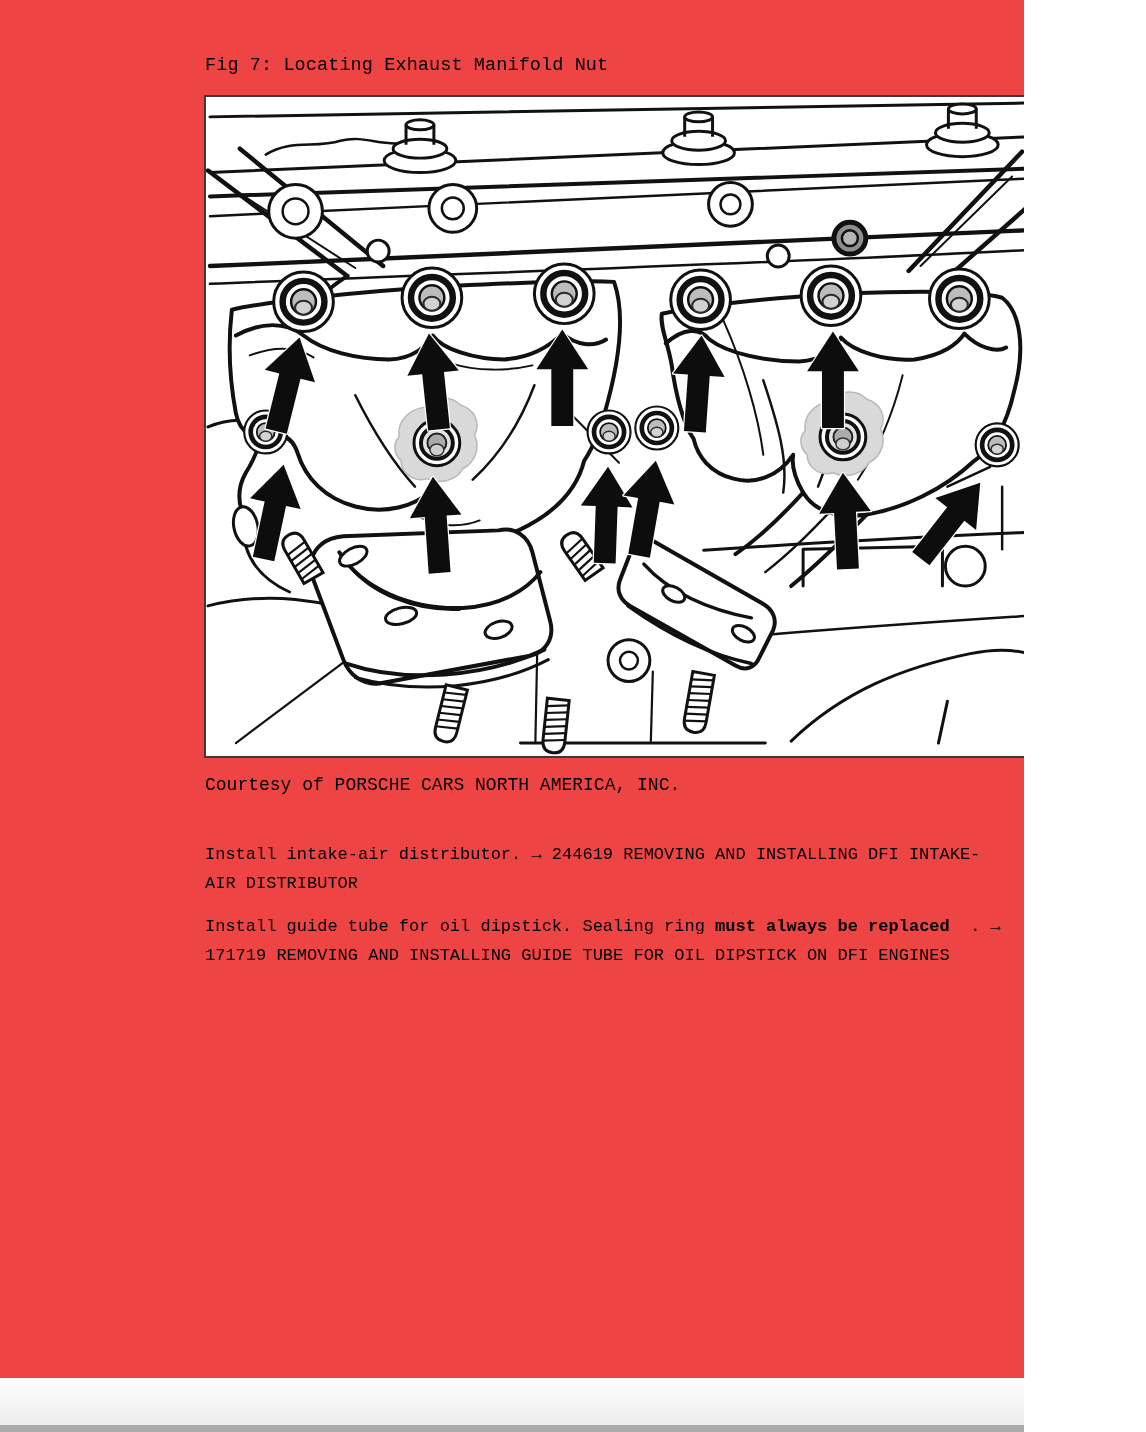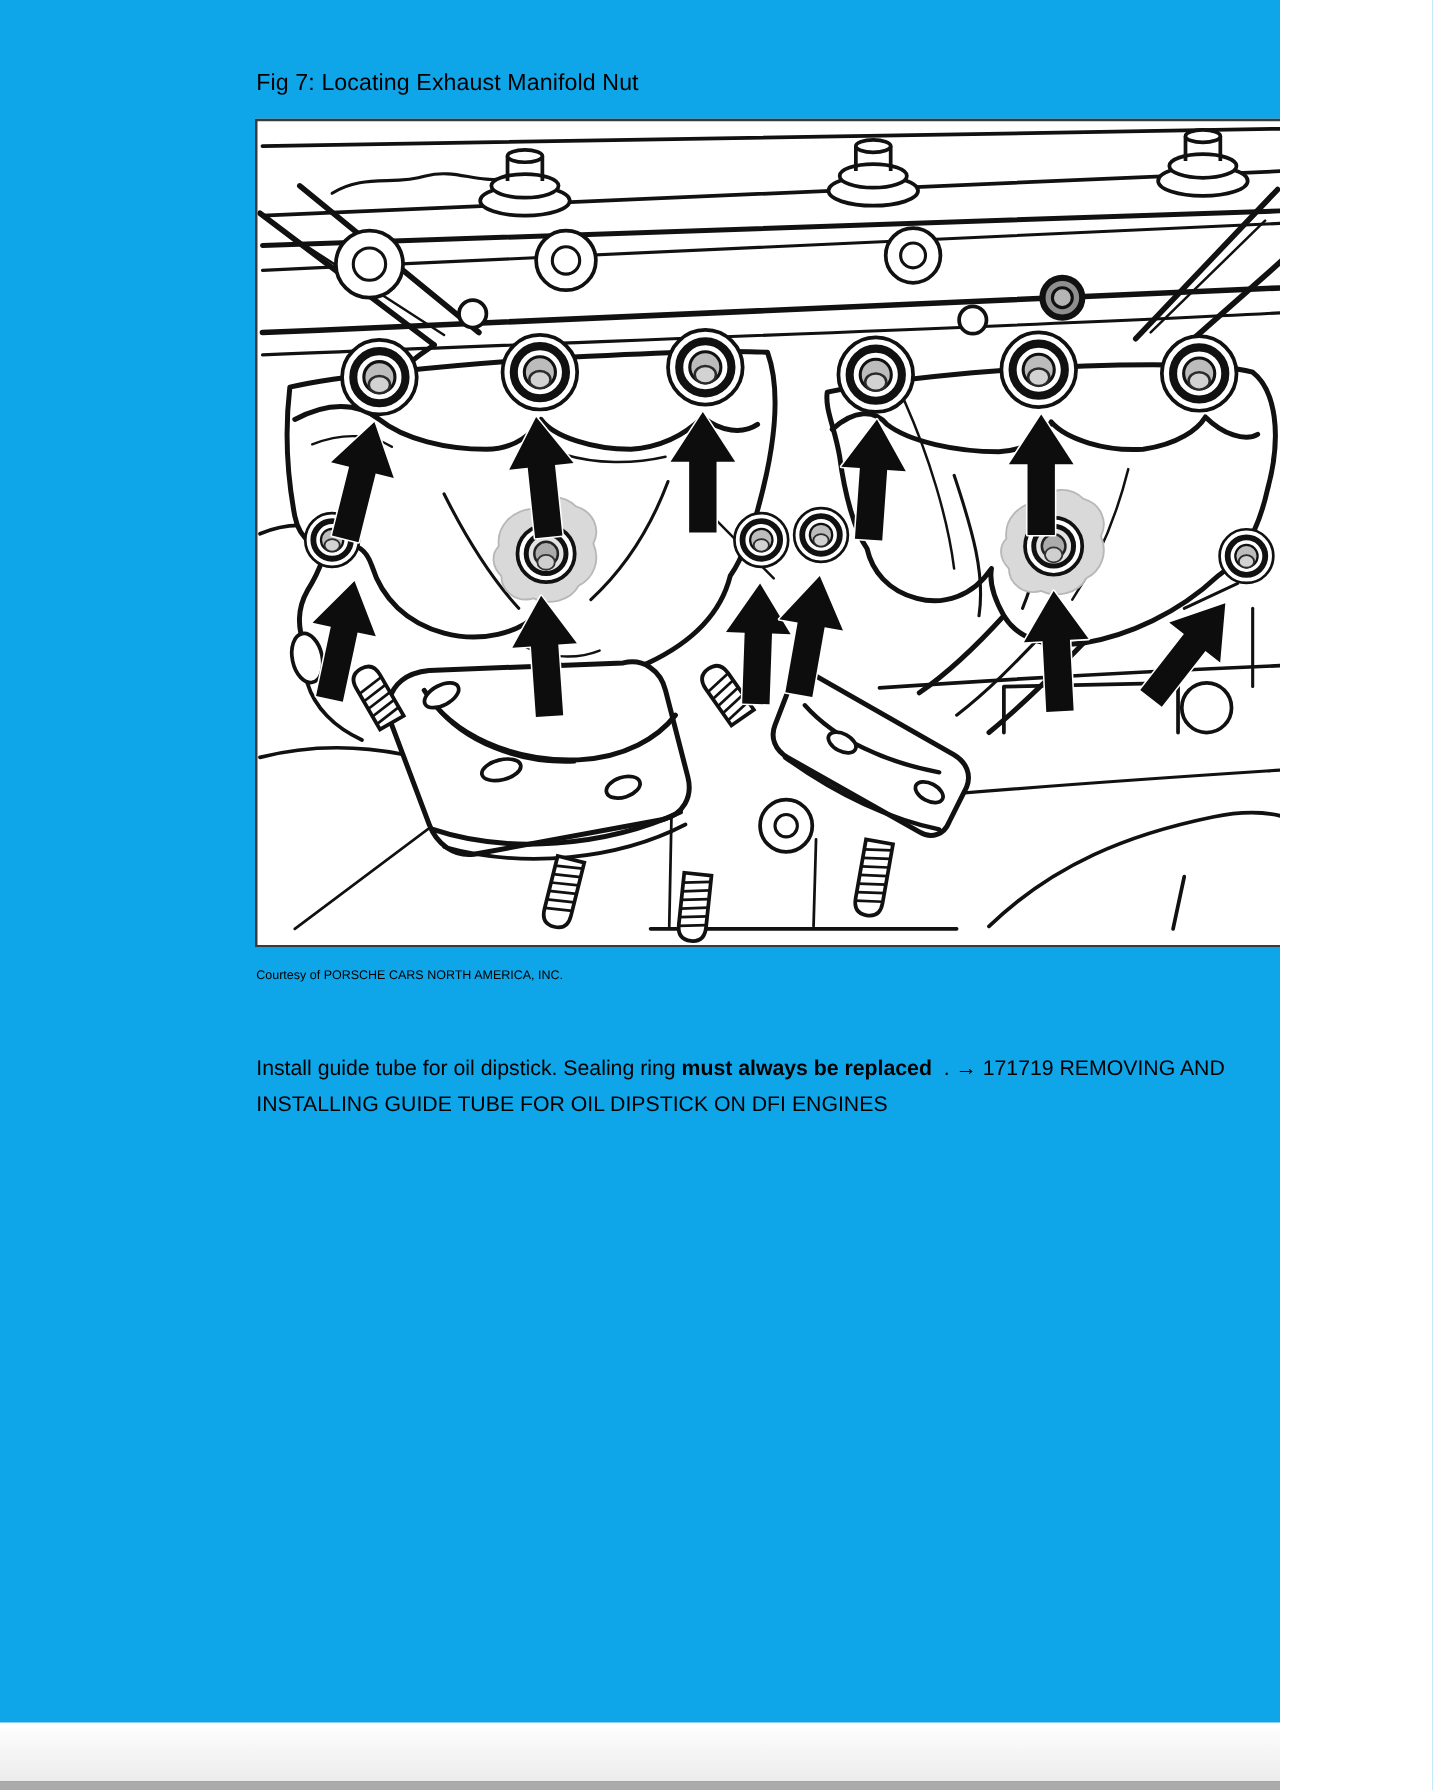--- a/index.html
+++ b/index.html
@@ -1,22 +1,22 @@
 <!DOCTYPE html>
 <html><head>
 <meta charset="utf-8">
 <style>
   html,body{margin:0;padding:0;background:#ffffff;}
-  .page{position:relative;width:1024px;height:1432px;background:#0ea5e9;overflow:hidden;
-        font-family:Liberation Sans, sans-serif;color:#000000;}
+  .page{position:relative;width:1024px;height:1432px;background:#ef4444;overflow:hidden;
+        font-family:Liberation Mono, monospace;color:#000000;}
   .caption{position:absolute;left:205px;top:55px;font-size:18.5px;font-weight:400;letter-spacing:.1px;}
   .figure-box{position:absolute;left:204px;top:95px;width:830px;height:663px;border:2px solid #3a3a3a;
         box-sizing:border-box;background:#ffffff;}
   .figure-box svg{display:block;width:100%;height:100%;}
-  .courtesy{position:absolute;left:205px;top:775px;font-size:10px;}
+  .courtesy{position:absolute;left:205px;top:775px;font-size:18px;}
   .bodytext{position:absolute;left:205px;top:841px;width:800px;font-size:17px;line-height:28.5px;}
   .para{margin:0 0 15px 0;}
   .b{font-weight:700;}
   .footer-fade{position:absolute;left:0;top:1378px;width:1146px;height:47px;
         background:linear-gradient(#ffffff,#ececec);}
   .footer-bar{position:absolute;left:0;top:1425px;width:1146px;height:7px;background:#ababab;}
 </style>
 </head>
 <body>
 
@@ -308,19 +308,20 @@
           <g transform="translate(778,388) rotate(38)">
             <path d="M0,0 L26,40 L11,40 L11,97 L-11,97 L-11,40 L-26,40 Z" fill="#0d0d0d" stroke="#ffffff" stroke-width="2.5" paint-order="stroke" stroke-linejoin="round"></path>
           </g>
         </g>
     </svg>
   </div>
 
   <div class="courtesy">Courtesy of PORSCHE CARS NORTH AMERICA, INC.</div>
 
   <div class="bodytext" id="paragraphs">
+      <div class="para"><span>Install intake-air distributor. → 244619 REMOVING AND INSTALLING DFI INTAKE-AIR DISTRIBUTOR</span></div>
       <div class="para"><span>Install guide tube for oil dipstick. Sealing ring </span><span class="b">must always be replaced</span><span> &nbsp;. → 171719 REMOVING AND INSTALLING GUIDE TUBE FOR OIL DIPSTICK ON DFI ENGINES</span></div>
     </div>
 
   <div class="footer-fade"></div>
   <div class="footer-bar" style="background: rgb(171, 171, 171);"></div>
 
 </div>
 
 </body></html>

